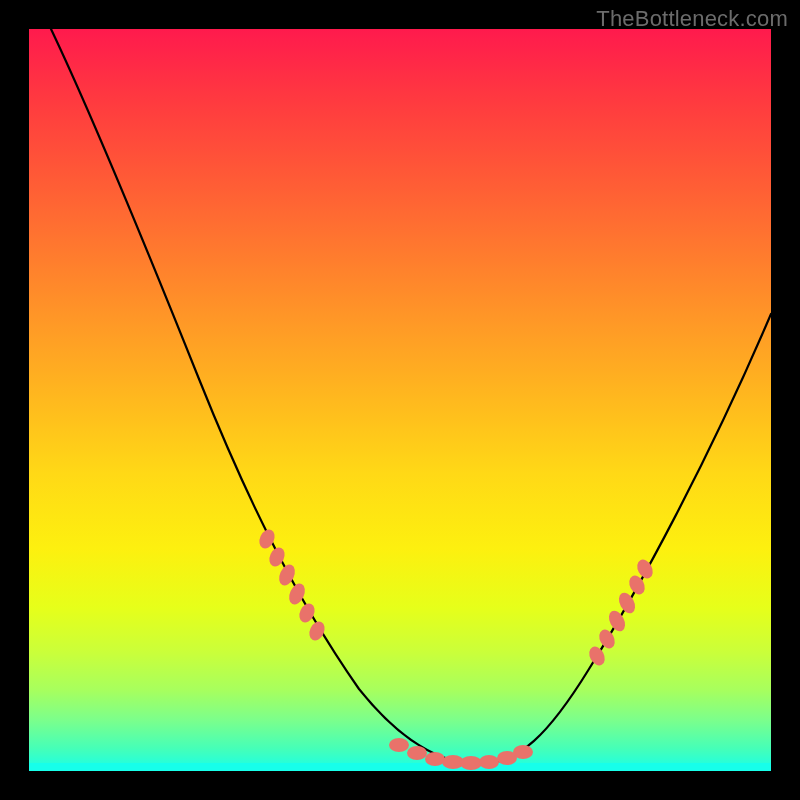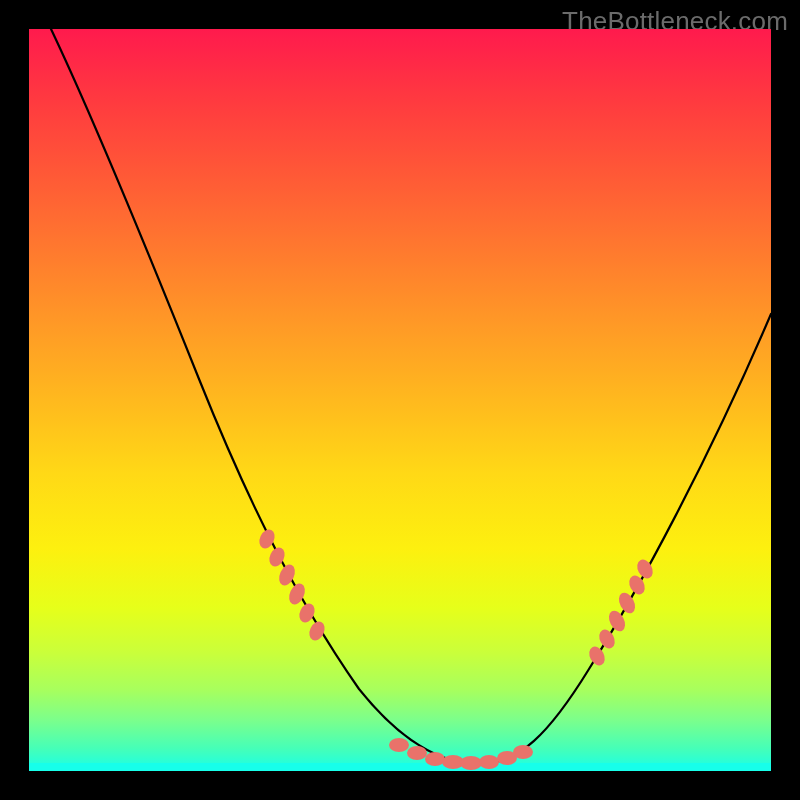--- a/index.html
+++ b/index.html
@@ -51,21 +51,21 @@
     position: absolute;
     left: 0; top: 0;
     width: 742px;
     height: 742px;
   }
   .watermark {
     position: absolute;
     top: 6px;
     right: 12px;
     color: #6b6b6b;
-    font-size: 26px;
+    font-size: 22px;
     letter-spacing: 0.2px;
     font-weight: 500;
   }
 </style>
 </head>
 <body>
 
 <div class="watermark">TheBottleneck.com</div>
 
 <div class="frame">

